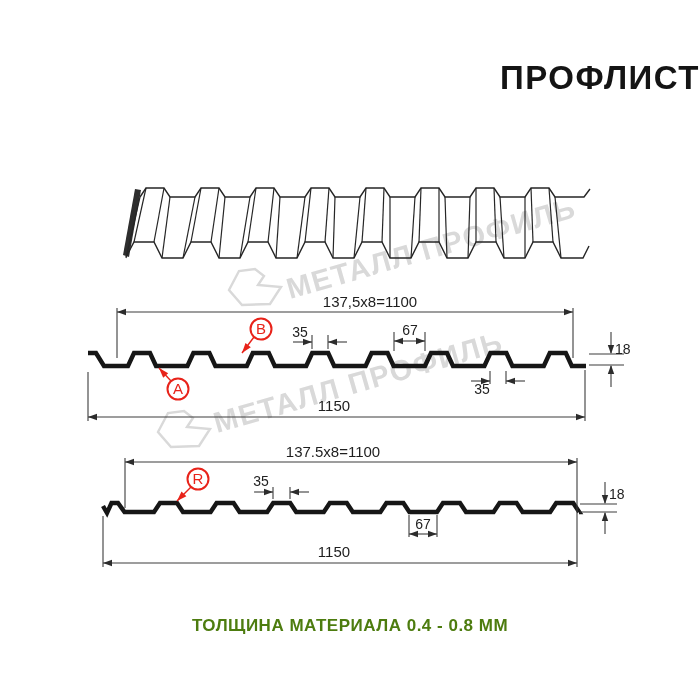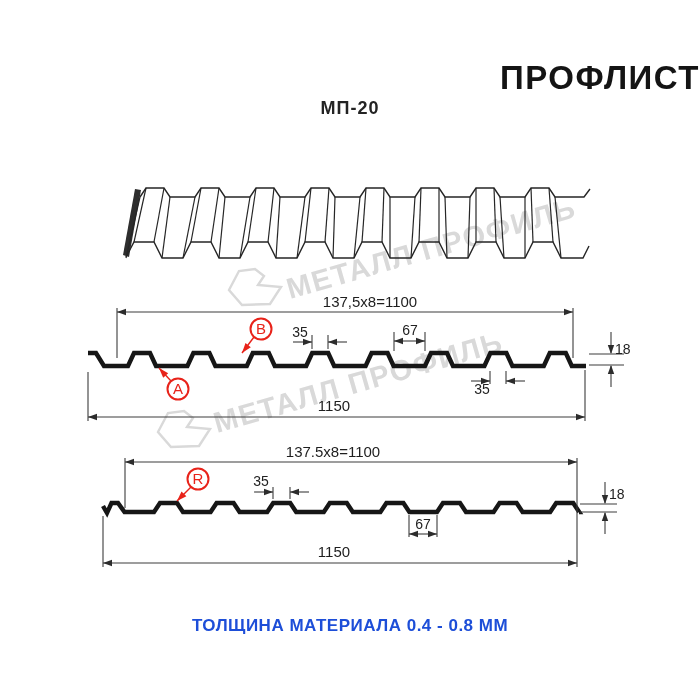--- a/index.html
+++ b/index.html
@@ -3,37 +3,36 @@
 <meta charset="utf-8">
 <style>
   html,body{margin:0;padding:0;background:#fff;}
   .page{position:relative;width:700px;height:700px;background:#fff;overflow:hidden;
         font-family:"Liberation Sans",sans-serif;}
   .title{position:absolute;top:59px;left:0;width:700px;text-align:right;
          font-size:33px;font-weight:700;letter-spacing:1.5px;color:#141414;}
   .subtitle{position:absolute;top:98px;left:0;width:700px;text-align:center;
          font-size:18px;font-weight:700;letter-spacing:1px;color:#232323;}
   .footer{position:absolute;top:616px;left:0;width:700px;text-align:center;
-         font-size:17px;font-weight:700;letter-spacing:.5px;color:#1d4ed8;}
+         font-size:17px;font-weight:700;letter-spacing:.5px;color:#4d7c0f;}
   svg.canvas{position:absolute;left:0;top:0;width:700px;height:700px;}
   svg text{font-family:"Liberation Sans",sans-serif;}
   .dim{font-size:14px;fill:#222;}
   .dimlg{font-size:15px;fill:#1e1e1e;}
   .wm-text{font-size:29px;font-weight:700;fill:var(--wm,#d9d9d9);letter-spacing:1.5px;}
   .wm-logo{fill:none;stroke:var(--wm,#d9d9d9);stroke-width:2.4;stroke-linejoin:miter;}
   .marker circle{fill:none;stroke:var(--red,#e8231a);stroke-width:2;}
   .marker text{fill:var(--red,#e8231a);font-size:15px;text-anchor:middle;}
 </style>
 </head>
 <body>
 
 <div class="page">
 
   <div class="title">ПРОФЛИСТ</div>
-  <div class="subtitle">МП-20</div>
 
   <svg class="canvas" viewBox="0 0 700 700">
 
     <g>
       <path class="wm-logo" transform="translate(228,266)" d="M1,24 L11,5 L27,3 L36,10 L30,19 L53,21 L42,38 L14,39 Z"></path>
       <text class="wm-text" transform="translate(290,299) rotate(-16)">МЕТАЛЛ ПРОФИЛЬ</text>
     </g>
     <g>
       <path class="wm-logo" transform="translate(157,408)" d="M1,24 L11,5 L27,3 L36,10 L30,19 L53,21 L42,38 L14,39 Z"></path>
       <text class="wm-text" transform="translate(217,433) rotate(-16)">МЕТАЛЛ ПРОФИЛЬ</text>

